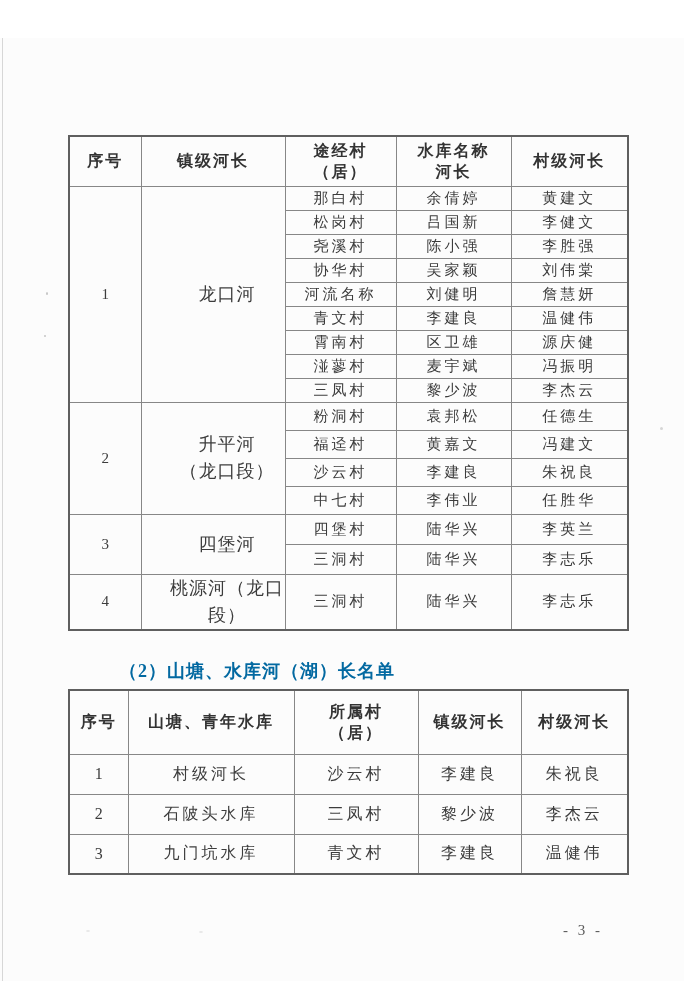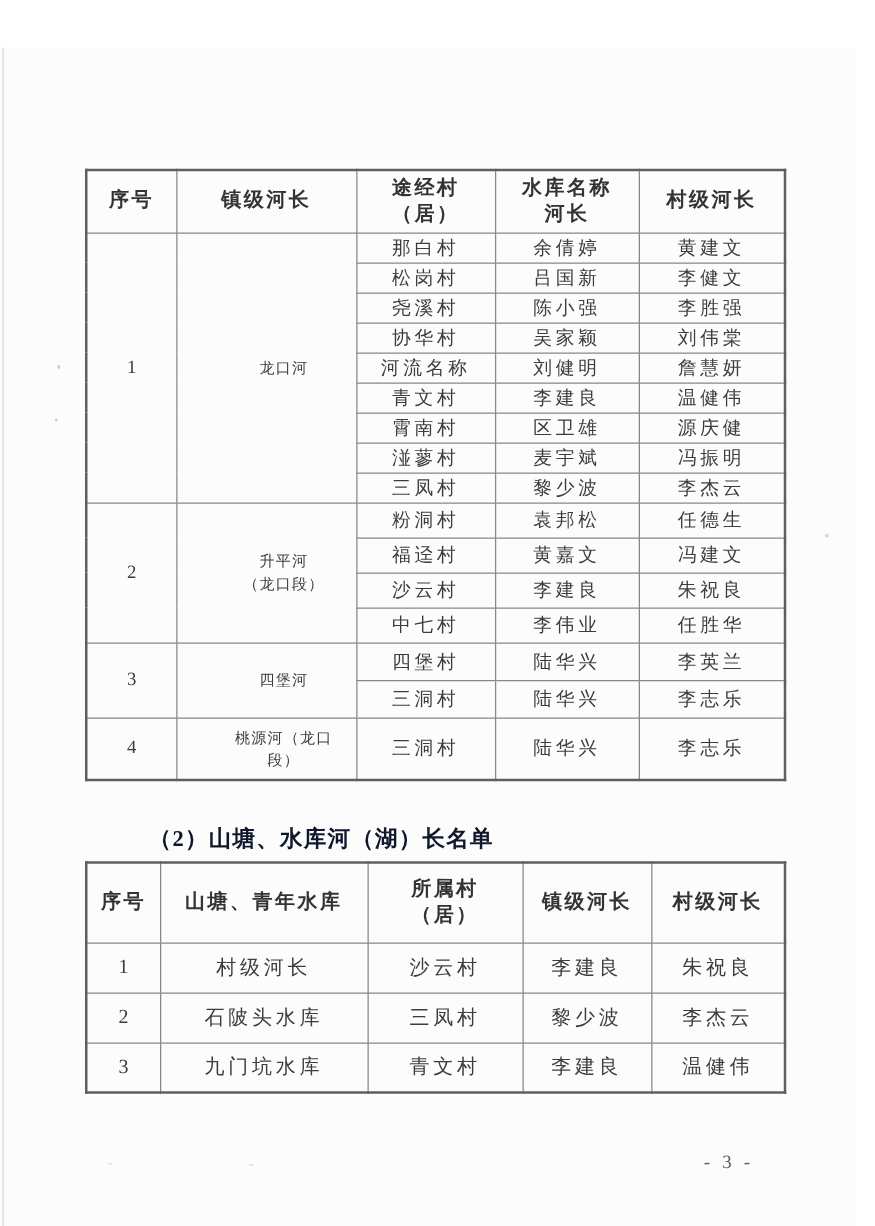--- a/index.html
+++ b/index.html
@@ -48,21 +48,21 @@
   .doc-table td {
     font-size: 15px;
     letter-spacing: 3px;
     color: #3c3c3c;
   }
   td.seq-cell { letter-spacing: 0; font-size: 15px; }
   td.river-cell {
     white-space: pre-line;
     letter-spacing: 1px;
     line-height: 1.5;
-    font-size: 12px;
+    font-size: 18px;
     padding-left: 28px;
   }
   #river-table { left: 68px; top: 97px; width: 559px; }
   #reservoir-table { left: 68px; top: 651px; width: 559px; }
 
   #river-table tr.hdr    { height: 50px; }
   #river-table tr.g1     { height: 24px; }
   #river-table tr.g2     { height: 28px; }
   #river-table tr.g3     { height: 30px; }
   #river-table tr.g4     { height: 50px; }
@@ -70,21 +70,21 @@
   #reservoir-table tr.hdr { height: 64px; }
   #reservoir-table tr.r   { height: 40px; }
   #reservoir-table td     { font-size: 16px; }
 
   .section-title {
     position: absolute;
     left: 119px; top: 621px;
     font-size: 18px;
     font-weight: bold;
     letter-spacing: 1px;
-    color: #0f172a;
+    color: #0369a1;
     white-space: nowrap;
   }
   .page-number {
     position: absolute;
     left: 563px; top: 884px;
     font-size: 15px;
     letter-spacing: 3px;
     color: #5a5a5a;
   }
   .speck {

